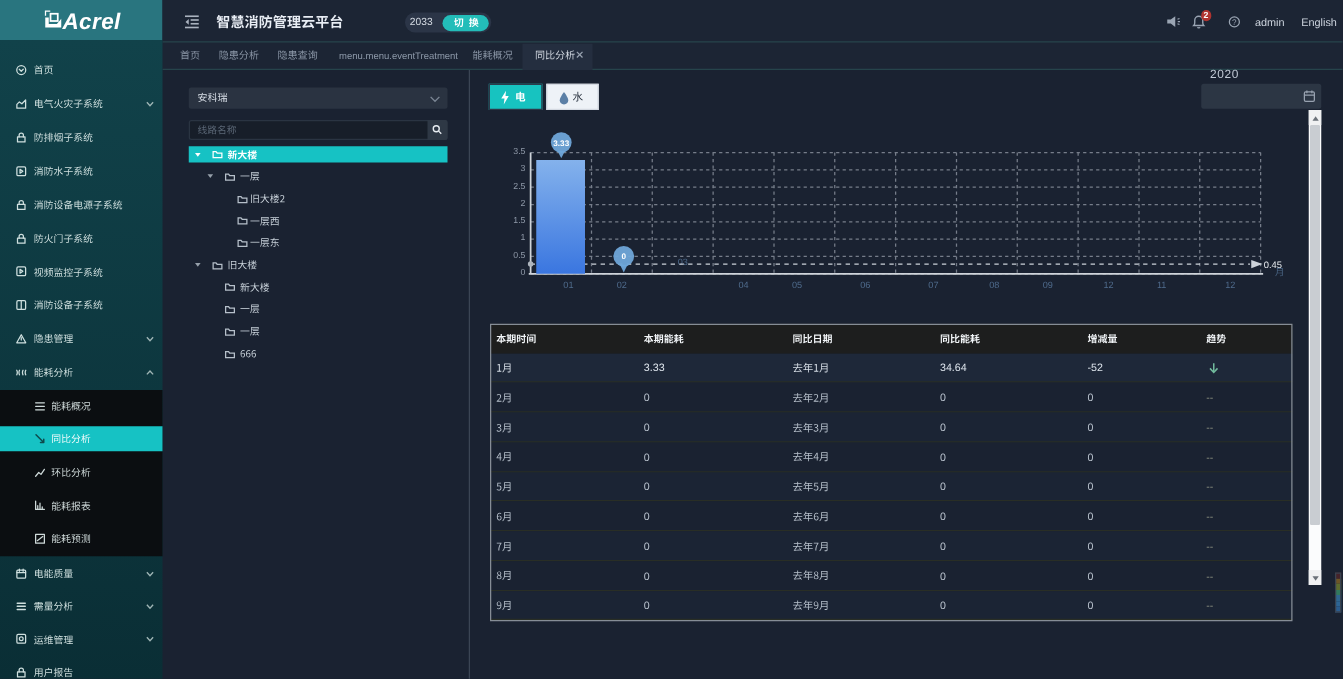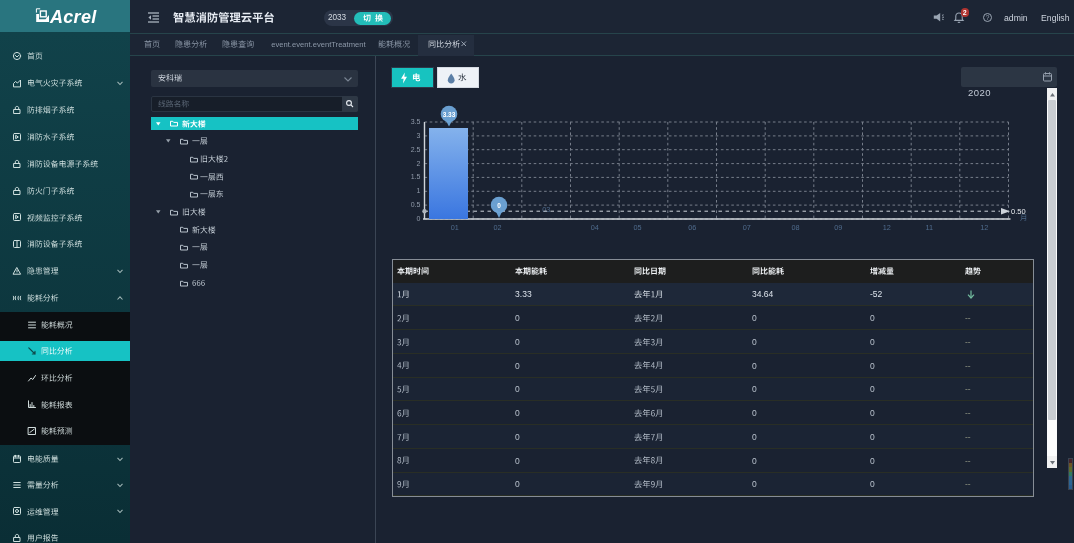--- a/index.html
+++ b/index.html
@@ -199,21 +199,21 @@
     </g>
   </svg>
 <svg class="t" style="left:378.3px;top:38.2px;width:32.2px;height:12.1px">
     <g fill="#8d99a9" transform="translate(0,9.02) scale(0.00805,-0.00805)">
       <use href="#q19" x="0.0"></use>
       <use href="#q20" x="1000.0"></use>
       <use href="#q21" x="2000.0"></use>
       <use href="#q22" x="3000.0"></use>
     </g>
   </svg>
-<div style="position:absolute;left:271.3px;top:39.8px;font:400 7.6px 'Liberation Sans',sans-serif;color:#8d99a9">event.event.eventTreatment</div>
+<div style="position:absolute;left:271.3px;top:39.8px;font:400 7.6px 'Liberation Sans',sans-serif;color:#8d99a9">menu.menu.eventTreatment</div>
 <svg class="t" style="left:427.6px;top:38.2px;width:32.2px;height:12.1px">
     <g fill="#dde3eb" transform="translate(0,9.02) scale(0.00805,-0.00805)">
       <use href="#q23" x="0.0"></use>
       <use href="#q24" x="1000.0"></use>
       <use href="#q15" x="2000.0"></use>
       <use href="#q16" x="3000.0"></use>
     </g>
   </svg>
 <svg style="position:absolute;left:460.5px;top:41.2px;overflow:visible" width="5.5" height="5.5">
     <g stroke="#9aa4b2" stroke-width="1">
@@ -685,21 +685,21 @@
 <div style="position:absolute;left:436.5px;top:67px;width:42.5px;height:21px;background:#eef2f7;border:1px solid #d5dae2;box-sizing:border-box"></div>
 <svg style="position:absolute;left:446.5px;top:72.5px;overflow:visible" width="8.5" height="11">
     <path d="M4.2 0.6 C4.2 0.6 0.8 4.9 0.8 7.2 C0.8 9.1 2.3 10.5 4.2 10.5 C6.1 10.5 7.6 9.1 7.6 7.2 C7.6 4.9 4.2 0.6 4.2 0.6 Z" fill="#5b7fa6"></path>
   </svg>
 <svg class="t" style="left:458.0px;top:71.1px;width:8.5px;height:12.8px">
     <g fill="#27303d" transform="translate(0,9.52) scale(0.00850,-0.00850)">
       <use href="#q36" x="0.0"></use>
     </g>
   </svg>
 <div style="position:absolute;left:961px;top:67px;width:96px;height:20px;background:#2c3644;border-radius:2px"></div>
-<div style="position:absolute;left:968px;top:87px;font:400 9.5px 'Liberation Sans',sans-serif;color:#c2cad6;letter-spacing:.5px">2020</div>
+<div style="position:absolute;left:968px;top:54px;font:400 9.5px 'Liberation Sans',sans-serif;color:#c2cad6;letter-spacing:.5px">2020</div>
 <svg style="position:absolute;left:1043px;top:72px;overflow:visible" width="9" height="10">
     <g stroke="#98a2b0" fill="none" stroke-width="1">
       <rect x="0.5" y="1.5" width="8" height="7.5" rx="1"></rect>
       <path d="M0.5 4 L8.5 4 M2.5 0.3 L2.5 2.5 M6.5 0.3 L6.5 2.5"></path>
     </g>
   </svg>
 <svg style="position:absolute;left:0px;top:0px;overflow:visible" width="1074" height="543">
     <g stroke="#878e9a" stroke-width="1" stroke-dasharray="2.6 2.6" opacity="0.85">
       <line x1="424.5" y1="219.0" x2="1008.5" y2="219.0"></line>
       <line x1="424.5" y1="205.1" x2="1008.5" y2="205.1"></line>
@@ -752,21 +752,21 @@
 <svg class="t" style="left:1020.0px;top:212.4px;width:7.5px;height:11.2px">
     <g fill="#4d6a8a" transform="translate(0,8.40) scale(0.00750,-0.00750)">
       <use href="#q81" x="0.0"></use>
     </g>
   </svg>
 <svg style="position:absolute;left:0px;top:0px;overflow:visible" width="1074" height="543">
     <line x1="424.5" y1="211.2" x2="1000" y2="211.2" stroke="#ccd2d9" stroke-width="1" stroke-dasharray="3.5 3.5"></line>
     <circle cx="424.5" cy="211.2" r="2.2" fill="#aeb5bd"></circle>
     <path d="M1010 211.2 L1001 207.9 L1001 214.5 Z" fill="#ccd2d9"></path>
   </svg>
-<div style="position:absolute;left:1011px;top:206.7px;font:400 7.5px 'Liberation Sans',sans-serif;color:#e8ecf0">0.50</div>
+<div style="position:absolute;left:1011px;top:206.7px;font:400 7.5px 'Liberation Sans',sans-serif;color:#e8ecf0">0.45</div>
 <div style="position:absolute;left:429px;top:127.8px;width:39.3px;height:91.2px;background:linear-gradient(#84b2ec,#3a76e0)"></div>
 <svg style="position:absolute;left:440.3px;top:105.4px;overflow:visible" width="18" height="22.6">
     <circle cx="9" cy="9" r="8.3" fill="#6fa6d9" opacity="0.95"></circle>
     <path d="M6 15.8 L9 21.6 L12 15.8 Z" fill="#6fa6d9" opacity="0.95"></path>
     <text x="9" y="11.5" font-family="Liberation Sans" font-size="6.5" font-weight="bold" fill="#fff" text-anchor="middle">3.33</text>
   </svg>
 <svg style="position:absolute;left:489.5px;top:195.6px;overflow:visible" width="18" height="22.9">
     <circle cx="9" cy="9" r="8.3" fill="#6fa6d9" opacity="0.95"></circle>
     <path d="M6 15.8 L9 21.9 L12 15.8 Z" fill="#6fa6d9" opacity="0.95"></path>
     <text x="9" y="11.5" font-family="Liberation Sans" font-size="6.5" font-weight="bold" fill="#fff" text-anchor="middle">0</text>

